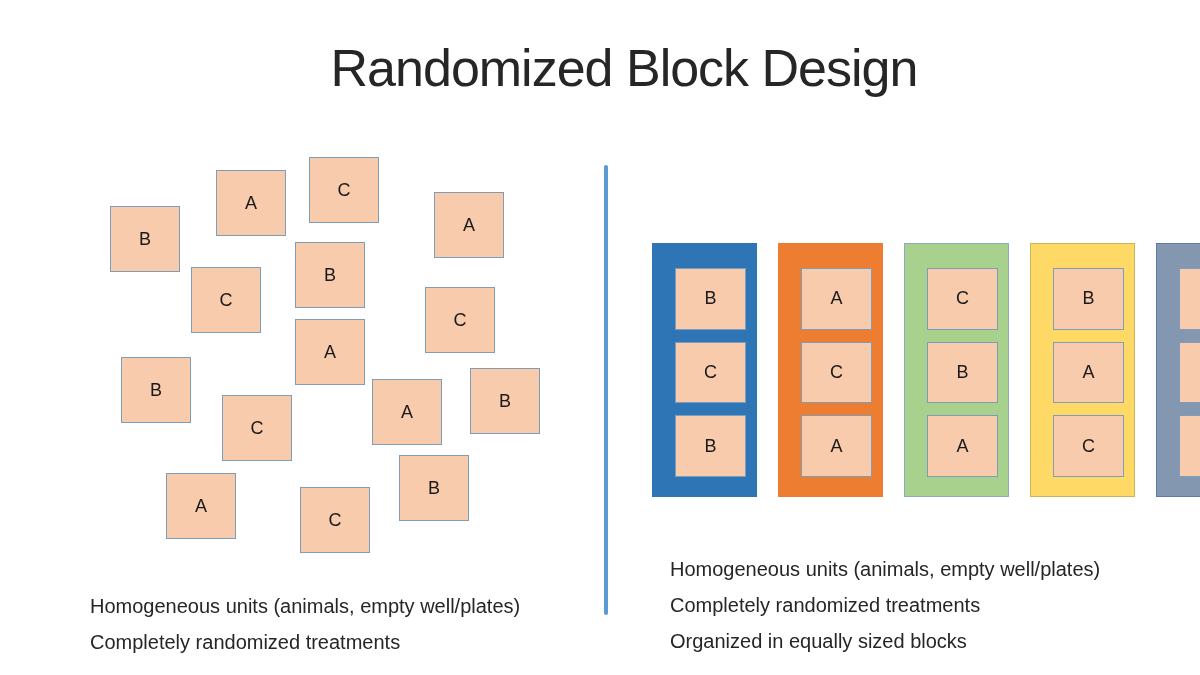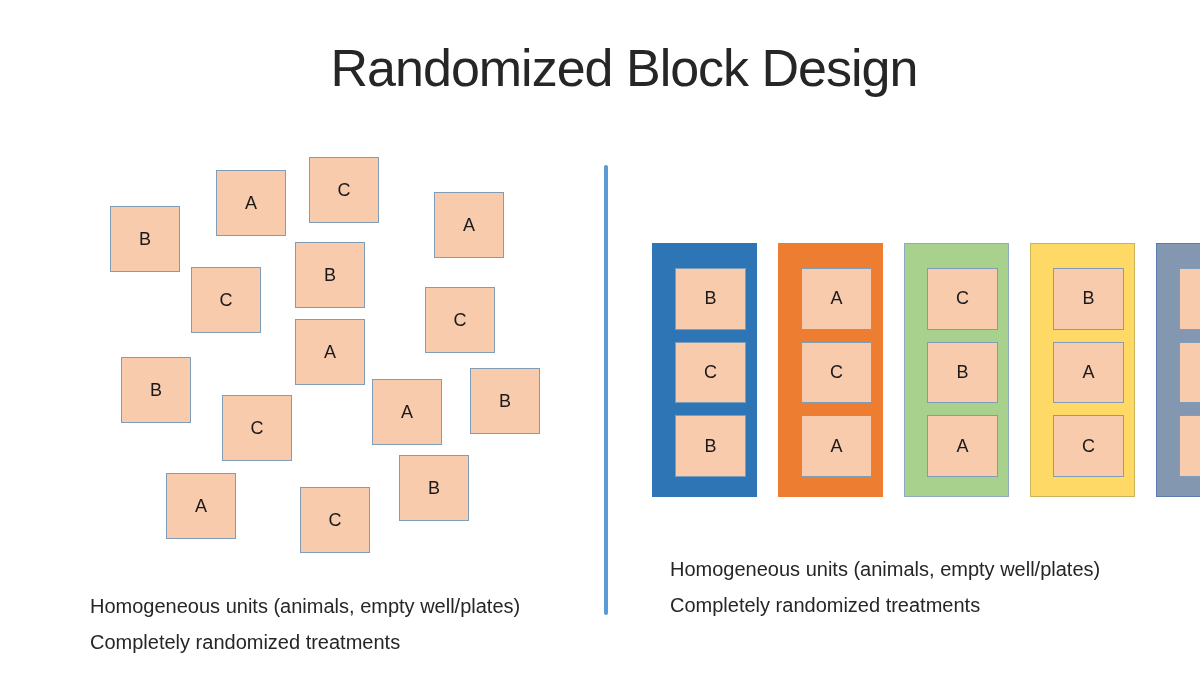--- a/index.html
+++ b/index.html
@@ -126,15 +126,16 @@
     </div>
 
   <div class="caption caption-left">
     <div class="cap-line">Homogeneous units (animals, empty well/plates)</div>
     <div class="cap-line">Completely randomized treatments</div>
   </div>
 
   <div class="caption caption-right">
     <div class="cap-line">Homogeneous units (animals, empty well/plates)</div>
     <div class="cap-line">Completely randomized treatments</div>
+    <div class="cap-line">Organized in equally sized blocks</div>
   </div>
 
 </div>
 
 </body></html>

